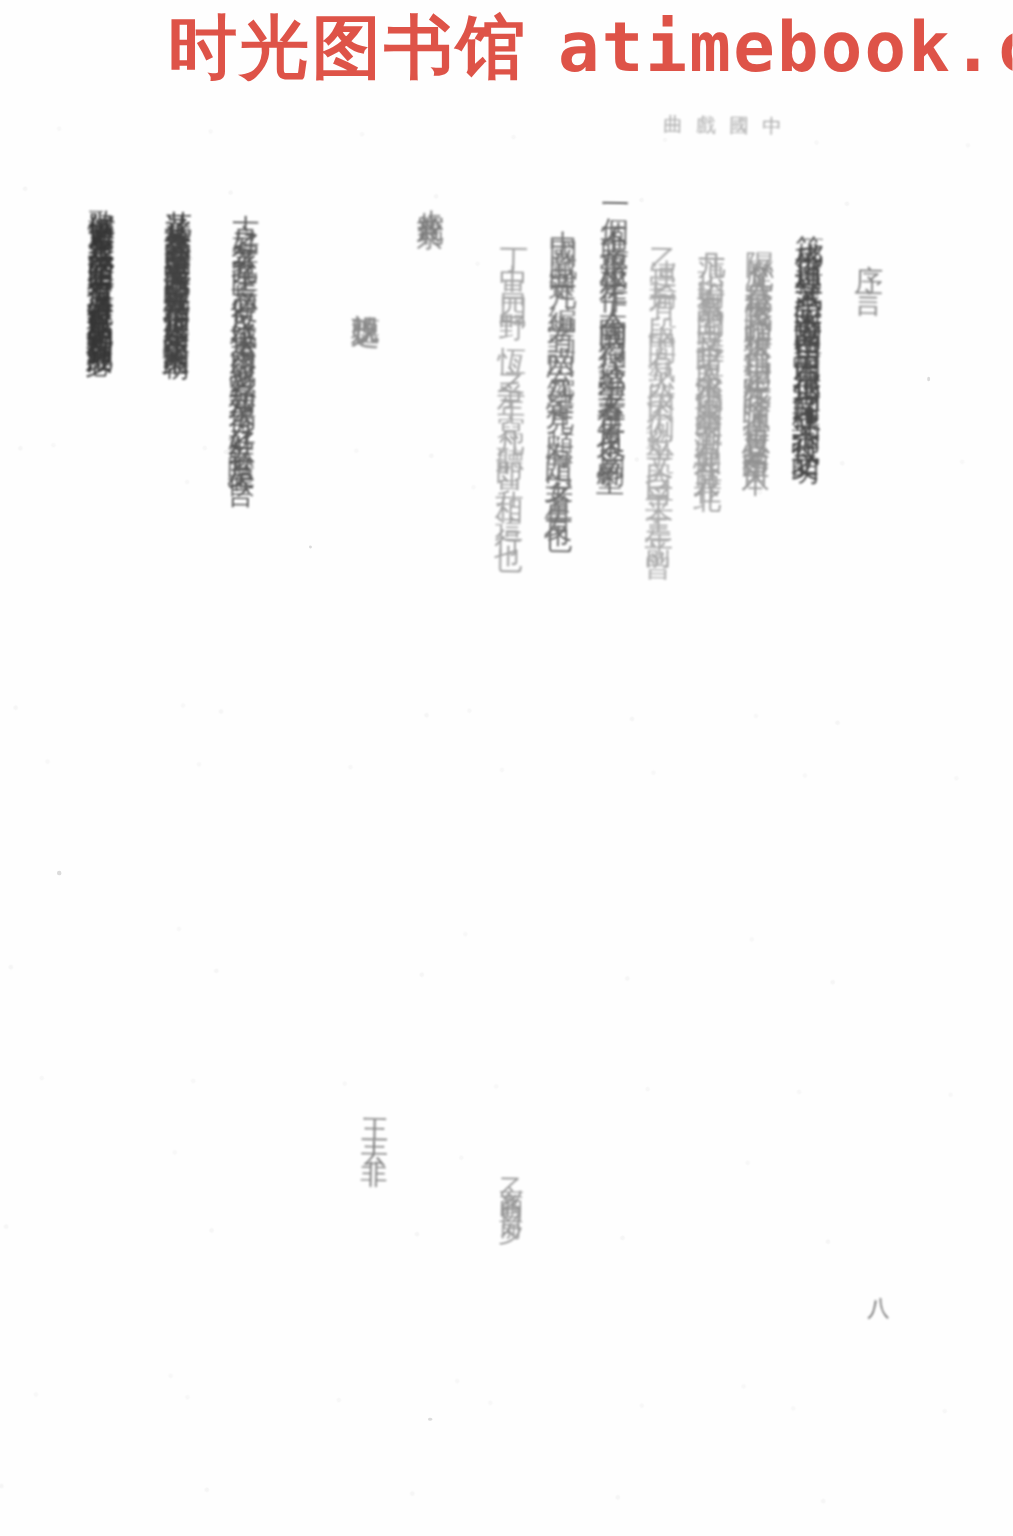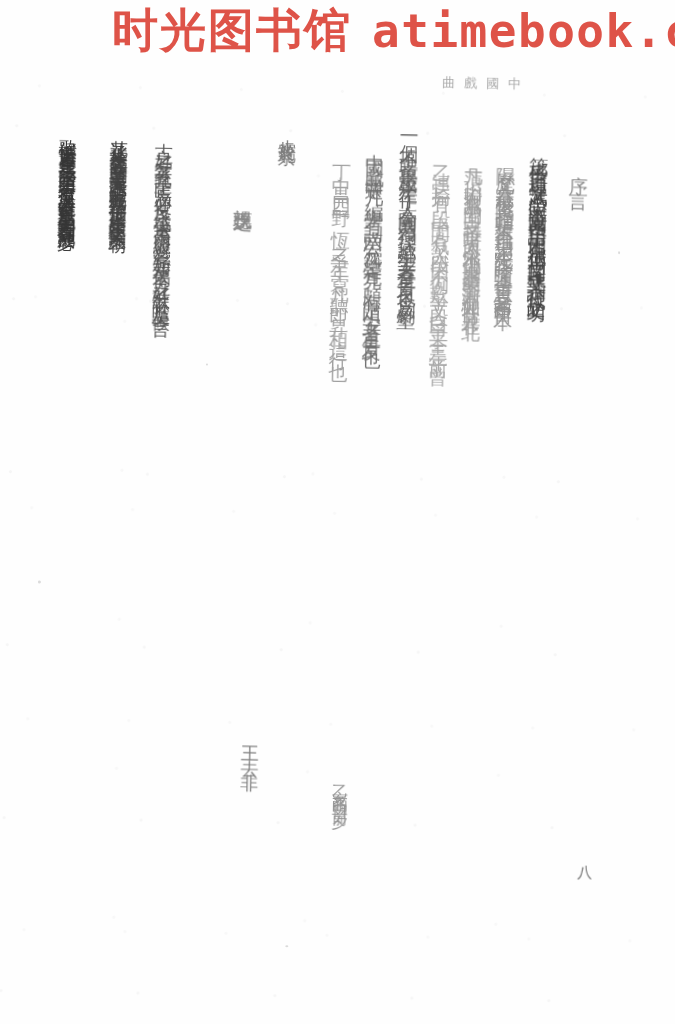--- a/index.html
+++ b/index.html
@@ -11,21 +11,21 @@
     font-family:"Liberation Serif", serif;
   }
   
   .watermark{
     position:absolute;left:112px;top:8px;
     white-space:nowrap;
     display:flex;align-items:flex-start;gap:20px;
     opacity:0.92;
   }
   .wm-cn{
-    font-family:Liberation Serif, serif;
+    font-family:Liberation Sans, sans-serif;
     font-weight:bold;font-size:46px;line-height:1;
     letter-spacing:2px;
   }
   .wm-en{
     font-family:"DejaVu Sans Mono", monospace;
     font-weight:bold;font-size:46px;line-height:1;
     letter-spacing:1.5px;
   }
   
   .scan{

